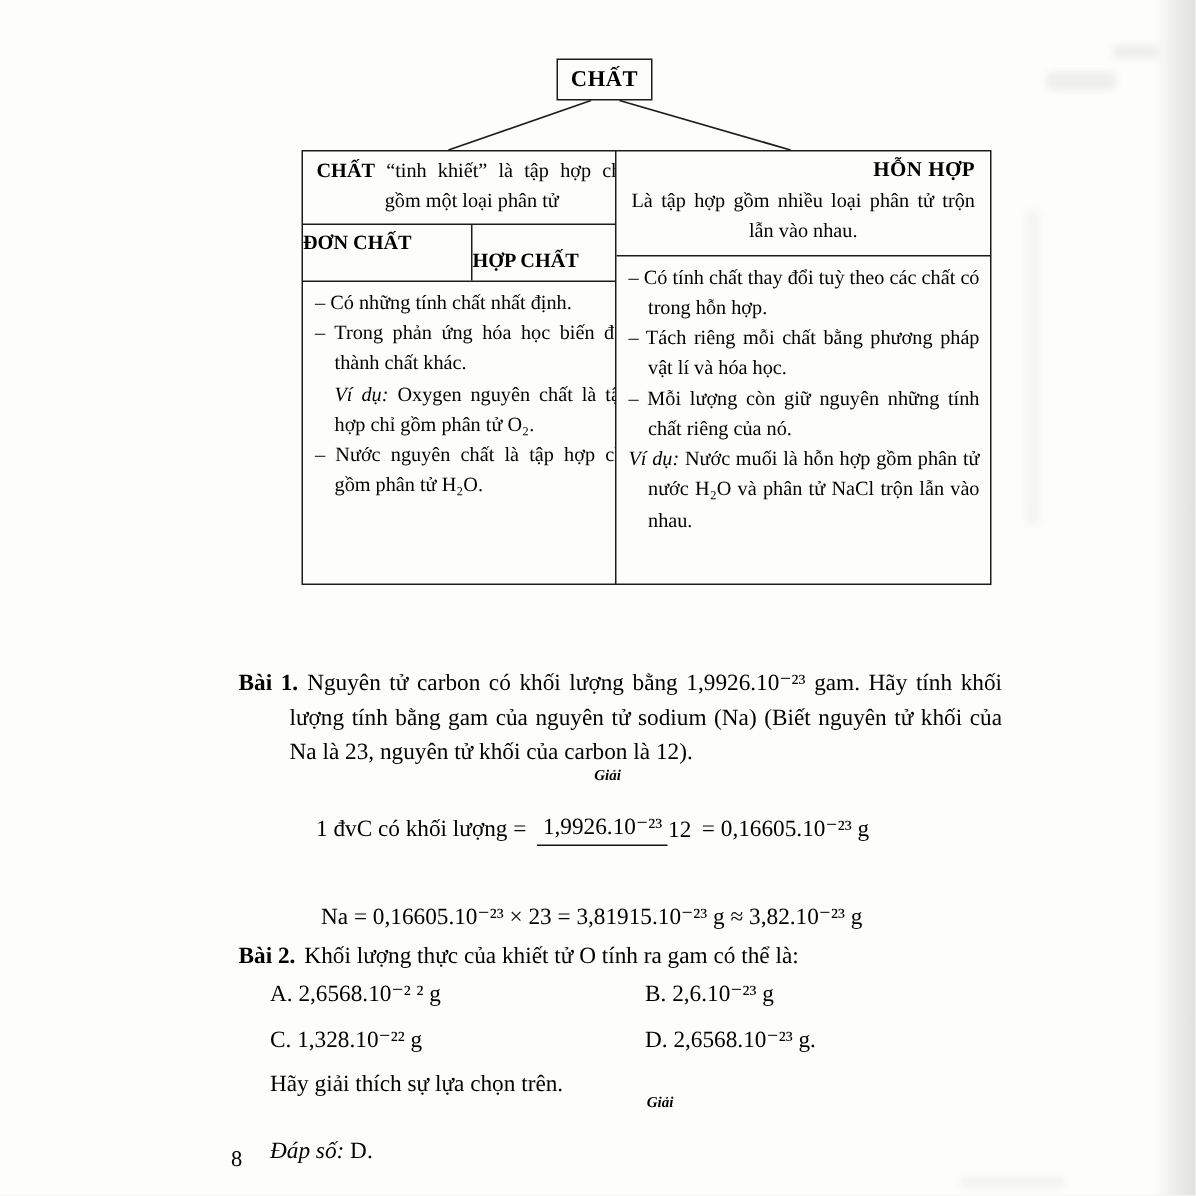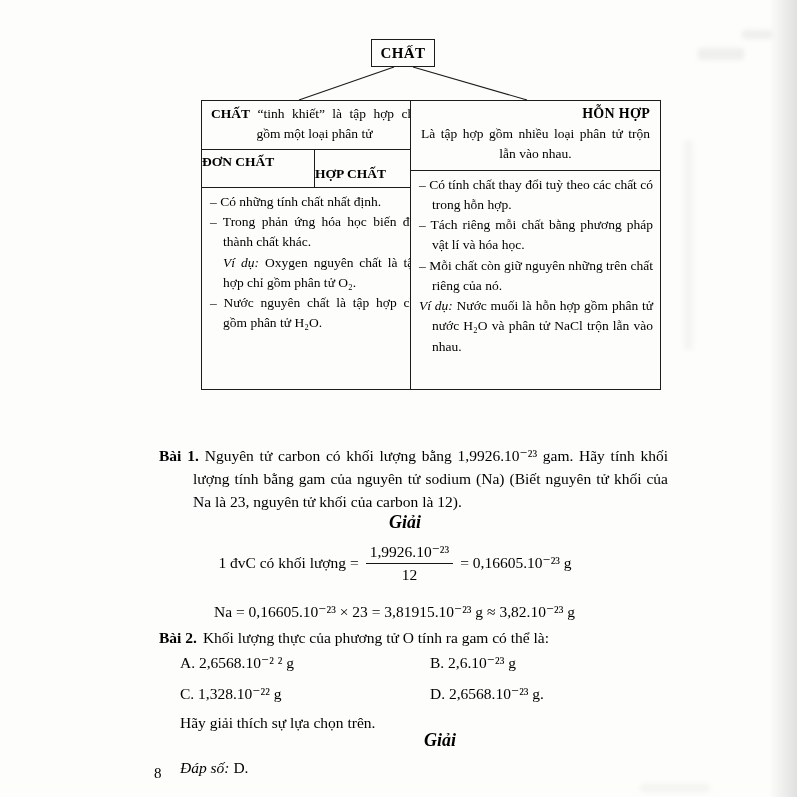--- a/index.html
+++ b/index.html
@@ -34,26 +34,26 @@
   .li { text-align:justify; padding-left:13px; text-indent:-13px; }
   .li.flat { text-indent:0; }
   .li i { font-style:italic; }
   
   .sec-heading { position:absolute; left:159px; top:414px; font-size:17px; font-weight:bold; letter-spacing:.2px; }
   .bodytext { font-size:15.5px; line-height:1.47; }
   .ex1 { position:absolute; left:159px; top:445px; width:509px; text-align:justify;
     padding-left:34px; text-indent:-34px; }
   .ex2 { position:absolute; left:159px; top:627px; width:509px; }
   .ex-label { font-weight:bold; margin-right:6px;margin-top:20px; }
-  .giai { position:absolute; width:480px; text-align:center; font-weight:bold; font-style:italic; font-size:18px; }
+  .giai { position:absolute; width:480px; text-align:center; font-weight:bold; font-style:italic; font-size:10px; }
   .giai-1 { left:165px; top:512px; }
   .giai-2 { left:200px; top:730px; }
   .equation { position:absolute; left:150px; top:530px; width:490px;
     display:flex; justify-content:center; align-items:center; gap:7px;margin-top:12px; }
-  .frac { display:inline-flex; flex-direction:column; align-items:center; line-height:1.3; }
+  .frac { display:inline-flex; flex-direction:row; align-items:center; line-height:1.3; }
   .frac-num { border-bottom:1.2px solid #151515; padding:0 4px 1px; }
   .frac-den { padding-top:1px; }
   .mass-line { position:absolute; left:180px; top:574px; }
   .result-line { position:absolute; left:214px; top:601px; }
   .options { position:absolute; left:180px; top:652px; width:478px;
     display:grid; grid-template-columns:250px 1fr; row-gap:8px; }
   .prompt { position:absolute; left:180px; top:712px; }
   .answer { position:absolute; left:180px; top:757px; }
   .answer i { font-style:italic; }
   .pagenum { position:absolute; left:154px; top:765px; font-size:15px; }
@@ -95,21 +95,21 @@
   </div>
 
   <div class="panel mix-col">
     <div class="mix-header">
       <div class="mix-title">HỖN HỢP</div>
       <div class="mix-sub">Là tập hợp gồm nhiều loại phân tử trộn lẫn vào nhau.</div>
     </div>
     <div class="panel-body">
       <div class="li"><i></i><span>– Có tính chất thay đổi tuỳ theo các chất có trong hỗn hợp.</span></div>
       <div class="li"><i></i><span>– Tách riêng mỗi chất bằng phương pháp vật lí và hóa học.</span></div>
-      <div class="li"><i></i><span>– Mỗi chất còn giữ nguyên những trên chất riêng của nó.</span></div>
+      <div class="li"><i></i><span>– Mỗi lượng còn giữ nguyên những tính chất riêng của nó.</span></div>
       <div class="li"><i>Ví dụ:</i><span> Nước muối là hỗn hợp gồm phân tử nước H₂O và phân tử NaCl trộn lẫn vào nhau.</span></div>
     </div>
   </div>
 
 
   <p class="ex1 bodytext">
     <b class="ex-label">Bài 1.</b><span>Nguyên tử carbon có khối lượng bằng 1,9926.10⁻²³ gam. Hãy tính khối lượng tính bằng gam của nguyên tử sodium (Na) (Biết nguyên tử khối của Na là 23, nguyên tử khối của carbon là 12).</span>
   </p>
 
   <div class="giai giai-1">Giải</div>
@@ -119,21 +119,21 @@
     <span class="frac">
       <span class="frac-num">1,9926.10⁻²³</span>
       <span class="frac-den">12</span>
     </span>
     <span>= 0,16605.10⁻²³ g</span>
   </div>
 
   <div class="result-line bodytext">Na = 0,16605.10⁻²³ × 23 = 3,81915.10⁻²³ g ≈ 3,82.10⁻²³ g</div>
 
   <p class="ex2 bodytext">
-    <b class="ex-label">Bài 2.</b><span>Khối lượng thực của phương tử O tính ra gam có thể là:</span>
+    <b class="ex-label">Bài 2.</b><span>Khối lượng thực của khiết tử O tính ra gam có thể là:</span>
   </p>
 
   <div class="options bodytext">
     <div class="opt"><span>A.</span> <span>2,6568.10⁻² ² g</span></div>
     <div class="opt"><span>B.</span> <span>2,6.10⁻²³ g</span></div>
     <div class="opt"><span>C.</span> <span>1,328.10⁻²² g</span></div>
     <div class="opt"><span>D.</span> <span>2,6568.10⁻²³ g.</span></div>
   </div>
 
   <div class="prompt bodytext">Hãy giải thích sự lựa chọn trên.</div>

